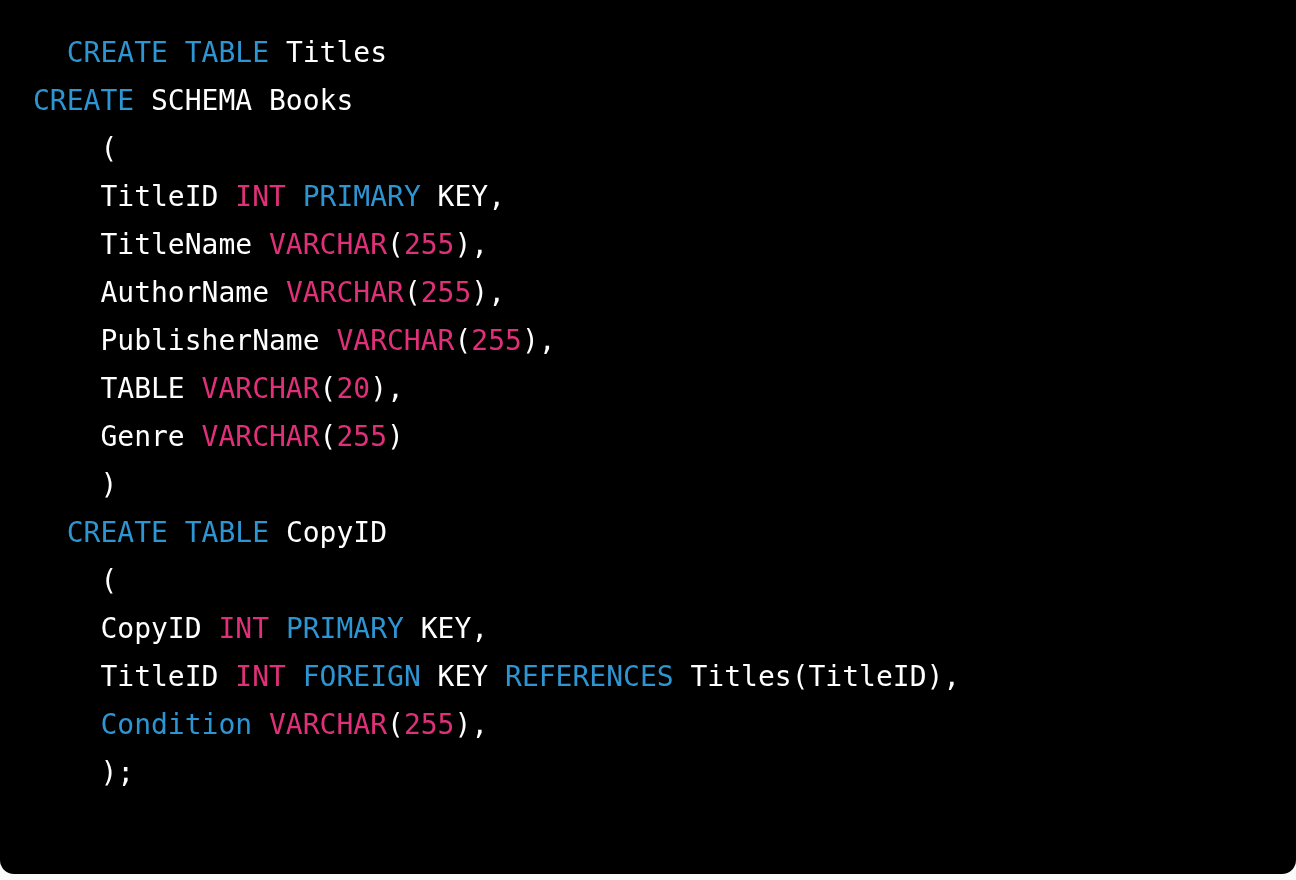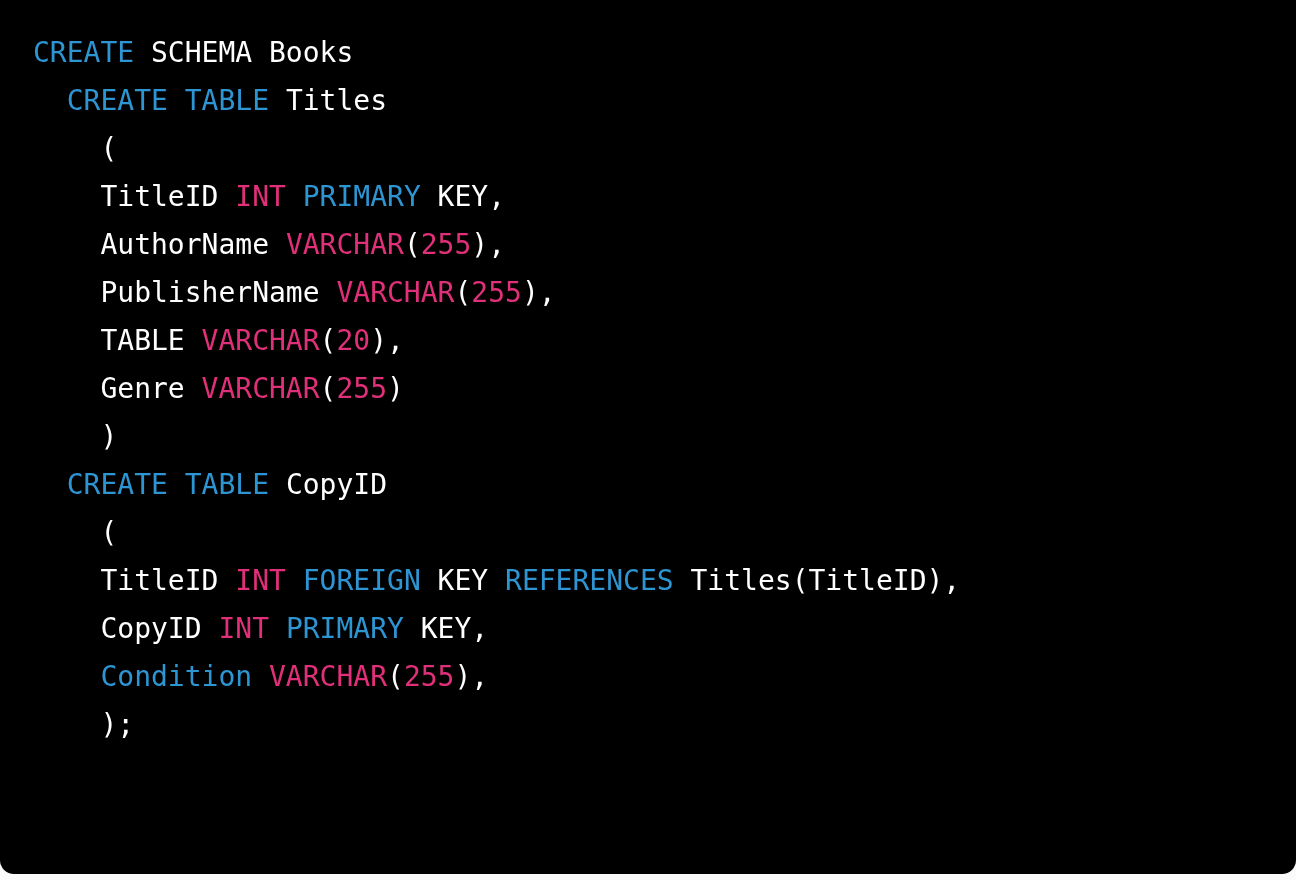--- a/index.html
+++ b/index.html
@@ -37,29 +37,30 @@
   }
   .tok-plain   { color: var(--tok-plain,   #ffffff); }
   .tok-keyword { color: var(--tok-keyword, #2e95d3); }
   .tok-literal { color: var(--tok-literal, #df3079); text-align: right; }
 </style>
 </head>
 <body>
 
 <div class="code-block">
   <div>
+      <div class="code-line"><span class="tok-plain">  </span><span class="tok-keyword">CREATE</span><span class="tok-plain"> </span><span class="tok-keyword">TABLE</span><span class="tok-plain"> Titles</span></div>
       <div class="code-line"><span class="tok-keyword">CREATE</span><span class="tok-plain"> SCHEMA Books</span></div>
-      <div class="code-line"><span class="tok-plain">  </span><span class="tok-keyword">CREATE</span><span class="tok-plain"> </span><span class="tok-keyword">TABLE</span><span class="tok-plain"> Titles</span></div>
       <div class="code-line"><span class="tok-plain">    (</span></div>
       <div class="code-line"><span class="tok-plain">    TitleID </span><span class="tok-literal">INT</span><span class="tok-plain"> </span><span class="tok-keyword">PRIMARY</span><span class="tok-plain"> KEY,</span></div>
+      <div class="code-line"><span class="tok-plain">    TitleName </span><span class="tok-literal">VARCHAR</span><span class="tok-plain">(</span><span class="tok-literal">255</span><span class="tok-plain">),</span></div>
       <div class="code-line"><span class="tok-plain">    AuthorName </span><span class="tok-literal">VARCHAR</span><span class="tok-plain">(</span><span class="tok-literal">255</span><span class="tok-plain">),</span></div>
       <div class="code-line"><span class="tok-plain">    PublisherName </span><span class="tok-literal">VARCHAR</span><span class="tok-plain">(</span><span class="tok-literal">255</span><span class="tok-plain">),</span></div>
       <div class="code-line"><span class="tok-plain">    TABLE </span><span class="tok-literal">VARCHAR</span><span class="tok-plain">(</span><span class="tok-literal">20</span><span class="tok-plain">),</span></div>
       <div class="code-line"><span class="tok-plain">    Genre </span><span class="tok-literal">VARCHAR</span><span class="tok-plain">(</span><span class="tok-literal">255</span><span class="tok-plain">)</span></div>
       <div class="code-line"><span class="tok-plain">    )</span></div>
       <div class="code-line"><span class="tok-plain">  </span><span class="tok-keyword">CREATE</span><span class="tok-plain"> </span><span class="tok-keyword">TABLE</span><span class="tok-plain"> CopyID</span></div>
       <div class="code-line"><span class="tok-plain">    (</span></div>
+      <div class="code-line"><span class="tok-plain">    CopyID </span><span class="tok-literal">INT</span><span class="tok-plain"> </span><span class="tok-keyword">PRIMARY</span><span class="tok-plain"> KEY,</span></div>
       <div class="code-line"><span class="tok-plain">    TitleID </span><span class="tok-literal">INT</span><span class="tok-plain"> </span><span class="tok-keyword">FOREIGN</span><span class="tok-plain"> KEY </span><span class="tok-keyword">REFERENCES</span><span class="tok-plain"> Titles(TitleID),</span></div>
-      <div class="code-line"><span class="tok-plain">    CopyID </span><span class="tok-literal">INT</span><span class="tok-plain"> </span><span class="tok-keyword">PRIMARY</span><span class="tok-plain"> KEY,</span></div>
       <div class="code-line"><span class="tok-plain">    </span><span class="tok-keyword">Condition</span><span class="tok-plain"> </span><span class="tok-literal">VARCHAR</span><span class="tok-plain">(</span><span class="tok-literal">255</span><span class="tok-plain">),</span></div>
       <div class="code-line"><span class="tok-plain">    );</span></div>
     </div>
 </div>
 
 </body></html>

